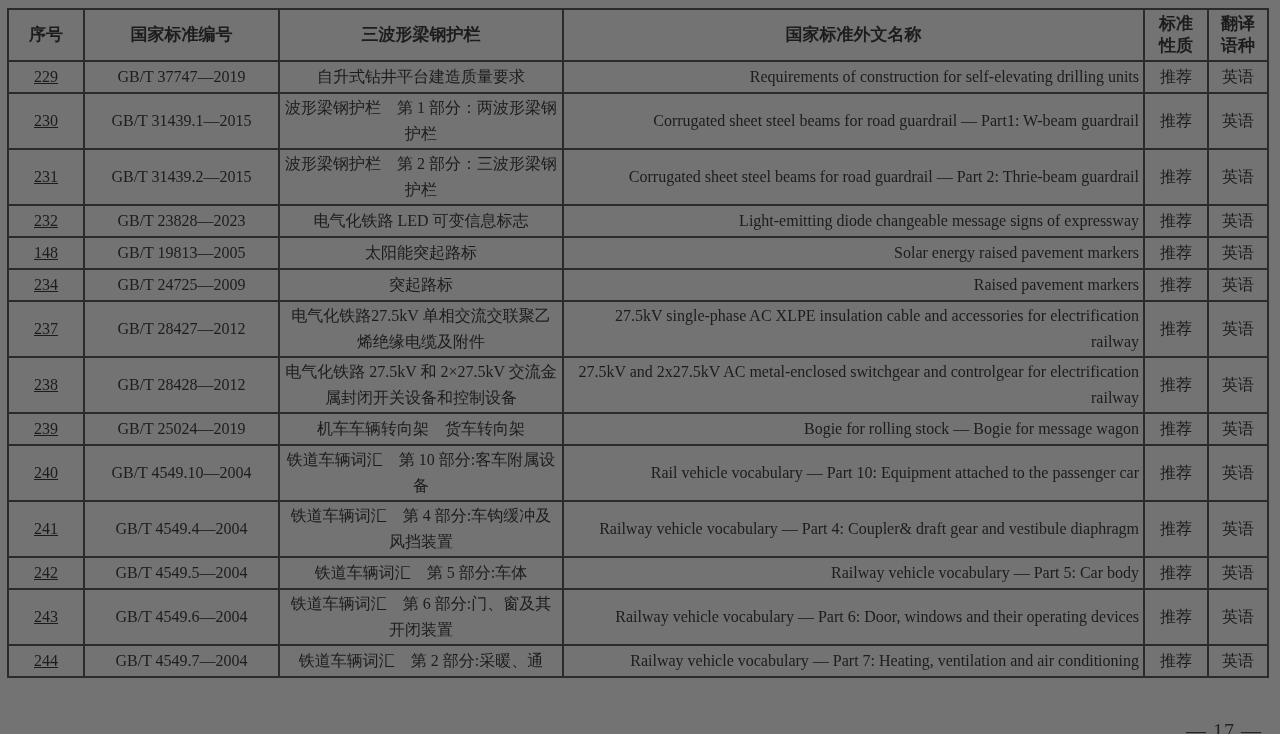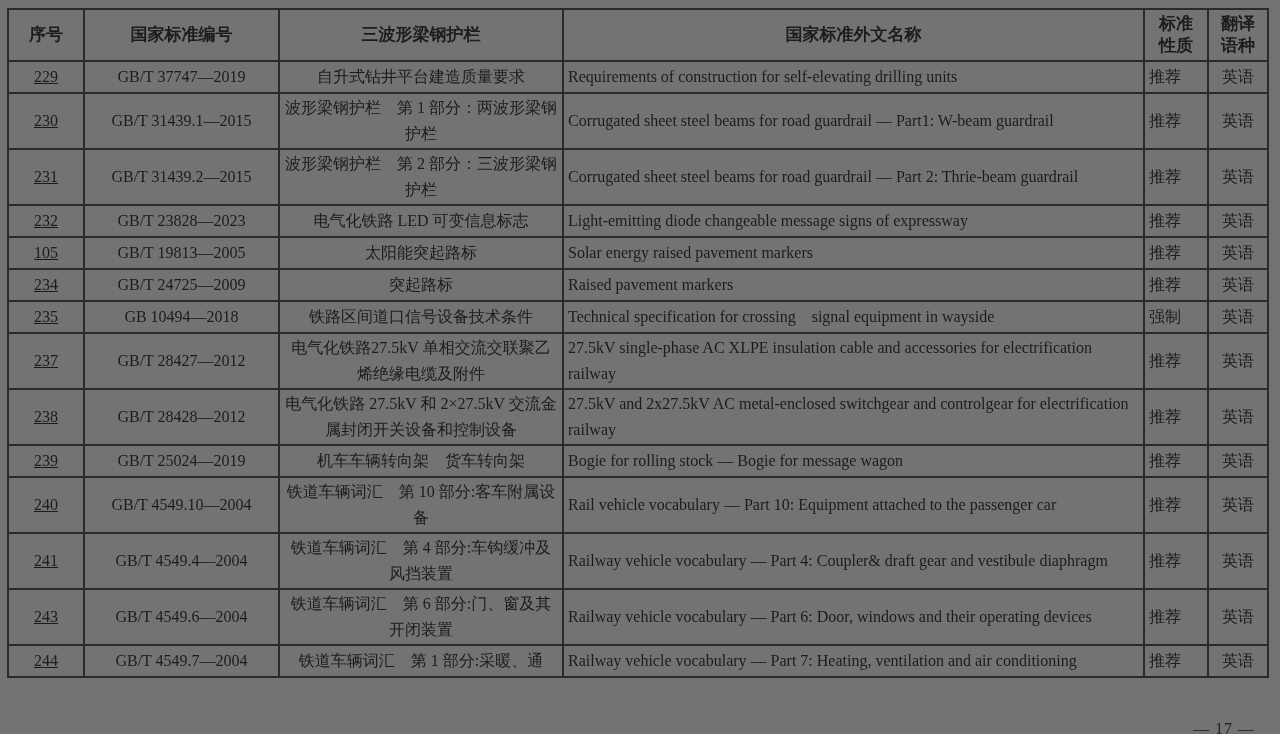--- a/index.html
+++ b/index.html
@@ -40,29 +40,29 @@
   }
   .standards tbody td {
     height: 28px;
     font-size: 16px;
     line-height: 26px;
     padding: 1px 4px;
   }
   td.c-serial { text-align: center; font-size: 15.5px; text-decoration: underline; }
   td.c-code   { text-align: center; font-size: 15.5px; white-space: nowrap; }
   td.c-zh     { text-align: center; font-size: 16.5px; padding-left: 9px; padding-right: 6px; }
-  td.c-en     { text-align: left; font-size: 16px; white-space: pre-wrap; padding-left: 8px; padding-right: 8px; }
-  td.c-nat    { text-align: left; margin-top: 34px; }
+  td.c-en     { text-align: right; font-size: 16px; white-space: pre-wrap; padding-left: 8px; padding-right: 8px; }
+  td.c-nat    { text-align: center; margin-top: 34px; }
   td.c-lang   { text-align: center; }
   .page-number {
     position: absolute;
     top: 720px;
     left: 1172px;
     width: 104px;
-    font-size: 16px;
+    font-size: 20px;
     text-align: center;
     letter-spacing: 1px;
     color: #222;
   }
 </style>
 </head>
 <body>
 
 <div class="page">
 
@@ -122,45 +122,37 @@
     <tr>
       <td class="c-serial">232</td>
       <td class="c-code">GB/T 23828—2023</td>
       <td class="c-zh">电气化铁路 LED 可变信息标志</td>
       <td class="c-en">Light-emitting diode changeable message signs of expressway</td>
       <td class="c-nat">推荐</td>
       <td class="c-lang">英语</td>
     </tr>
 
     <tr>
-      <td class="c-serial">105</td>
+      <td class="c-serial">148</td>
       <td class="c-code">GB/T 19813—2005</td>
       <td class="c-zh">太阳能突起路标</td>
       <td class="c-en">Solar energy raised pavement markers</td>
       <td class="c-nat">推荐</td>
       <td class="c-lang">英语</td>
     </tr>
 
     <tr>
       <td class="c-serial">234</td>
       <td class="c-code">GB/T 24725—2009</td>
       <td class="c-zh">突起路标</td>
       <td class="c-en">Raised pavement markers</td>
       <td class="c-nat">推荐</td>
       <td class="c-lang">英语</td>
     </tr>
 
-    <tr>
-      <td class="c-serial">235</td>
-      <td class="c-code">GB 10494—2018</td>
-      <td class="c-zh">铁路区间道口信号设备技术条件</td>
-      <td class="c-en">Technical specification for crossing    signal equipment in wayside</td>
-      <td class="c-nat">强制</td>
-      <td class="c-lang">英语</td>
-    </tr>
 
 
     <tr>
       <td class="c-serial">237</td>
       <td class="c-code">GB/T 28427—2012</td>
       <td class="c-zh">电气化铁路27.5kV 单相交流交联聚乙烯绝缘电缆及附件</td>
       <td class="c-en">27.5kV single-phase AC XLPE insulation cable and accessories for electrification railway</td>
       <td class="c-nat">推荐</td>
       <td class="c-lang">英语</td>
     </tr>
@@ -194,34 +186,42 @@
 
     <tr>
       <td class="c-serial">241</td>
       <td class="c-code">GB/T 4549.4—2004</td>
       <td class="c-zh">铁道车辆词汇　第 4 部分:车钩缓冲及风挡装置</td>
       <td class="c-en">Railway vehicle vocabulary — Part 4: Coupler&amp; draft gear and vestibule diaphragm</td>
       <td class="c-nat">推荐</td>
       <td class="c-lang">英语</td>
     </tr>
 
+    <tr>
+      <td class="c-serial">242</td>
+      <td class="c-code">GB/T 4549.5—2004</td>
+      <td class="c-zh">铁道车辆词汇　第 5 部分:车体</td>
+      <td class="c-en">Railway vehicle vocabulary — Part 5: Car body</td>
+      <td class="c-nat">推荐</td>
+      <td class="c-lang">英语</td>
+    </tr>
 
     <tr>
       <td class="c-serial">243</td>
       <td class="c-code">GB/T 4549.6—2004</td>
       <td class="c-zh">铁道车辆词汇　第 6 部分:门、窗及其开闭装置</td>
       <td class="c-en">Railway vehicle vocabulary — Part 6: Door, windows and their operating devices</td>
       <td class="c-nat">推荐</td>
       <td class="c-lang">英语</td>
     </tr>
 
     <tr>
       <td class="c-serial">244</td>
       <td class="c-code">GB/T 4549.7—2004</td>
-      <td class="c-zh">铁道车辆词汇　第 1 部分:采暖、通</td>
+      <td class="c-zh">铁道车辆词汇　第 2 部分:采暖、通</td>
       <td class="c-en">Railway vehicle vocabulary — Part 7: Heating, ventilation and air conditioning</td>
       <td class="c-nat">推荐</td>
       <td class="c-lang">英语</td>
     </tr>
   </tbody>
   </table>
 
   <div class="page-number">— 17 —</div>
 
 </div>

